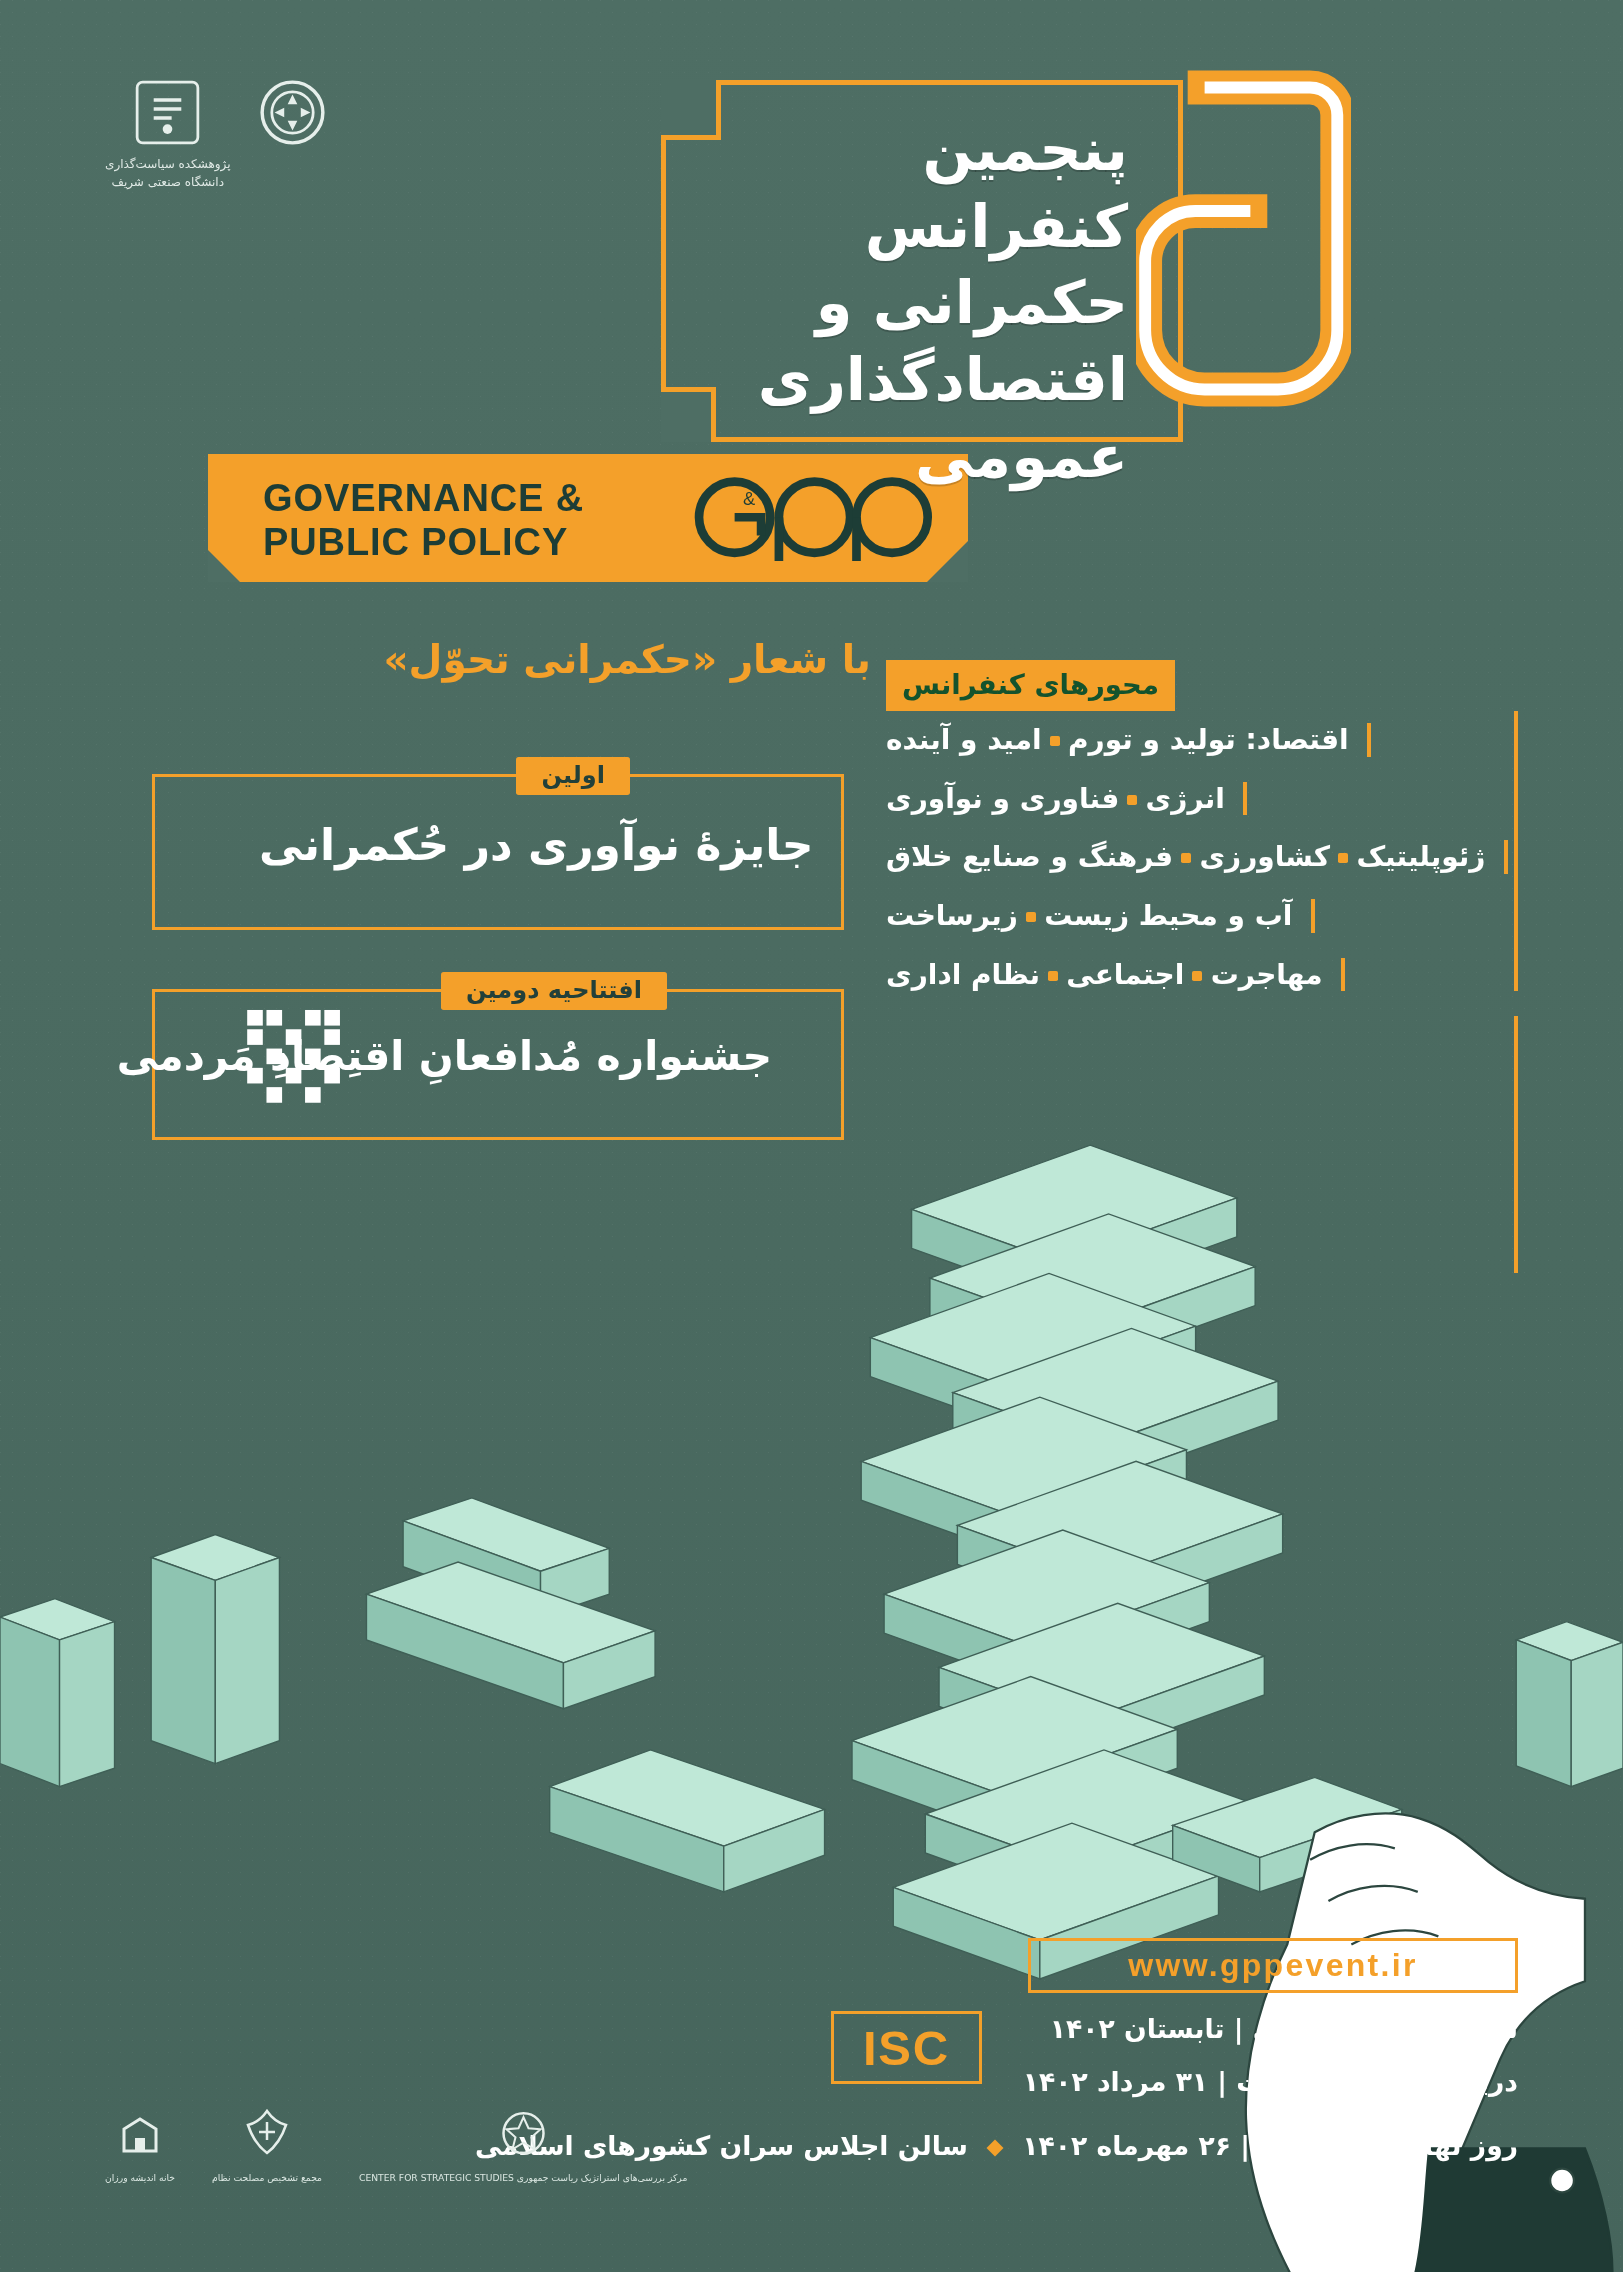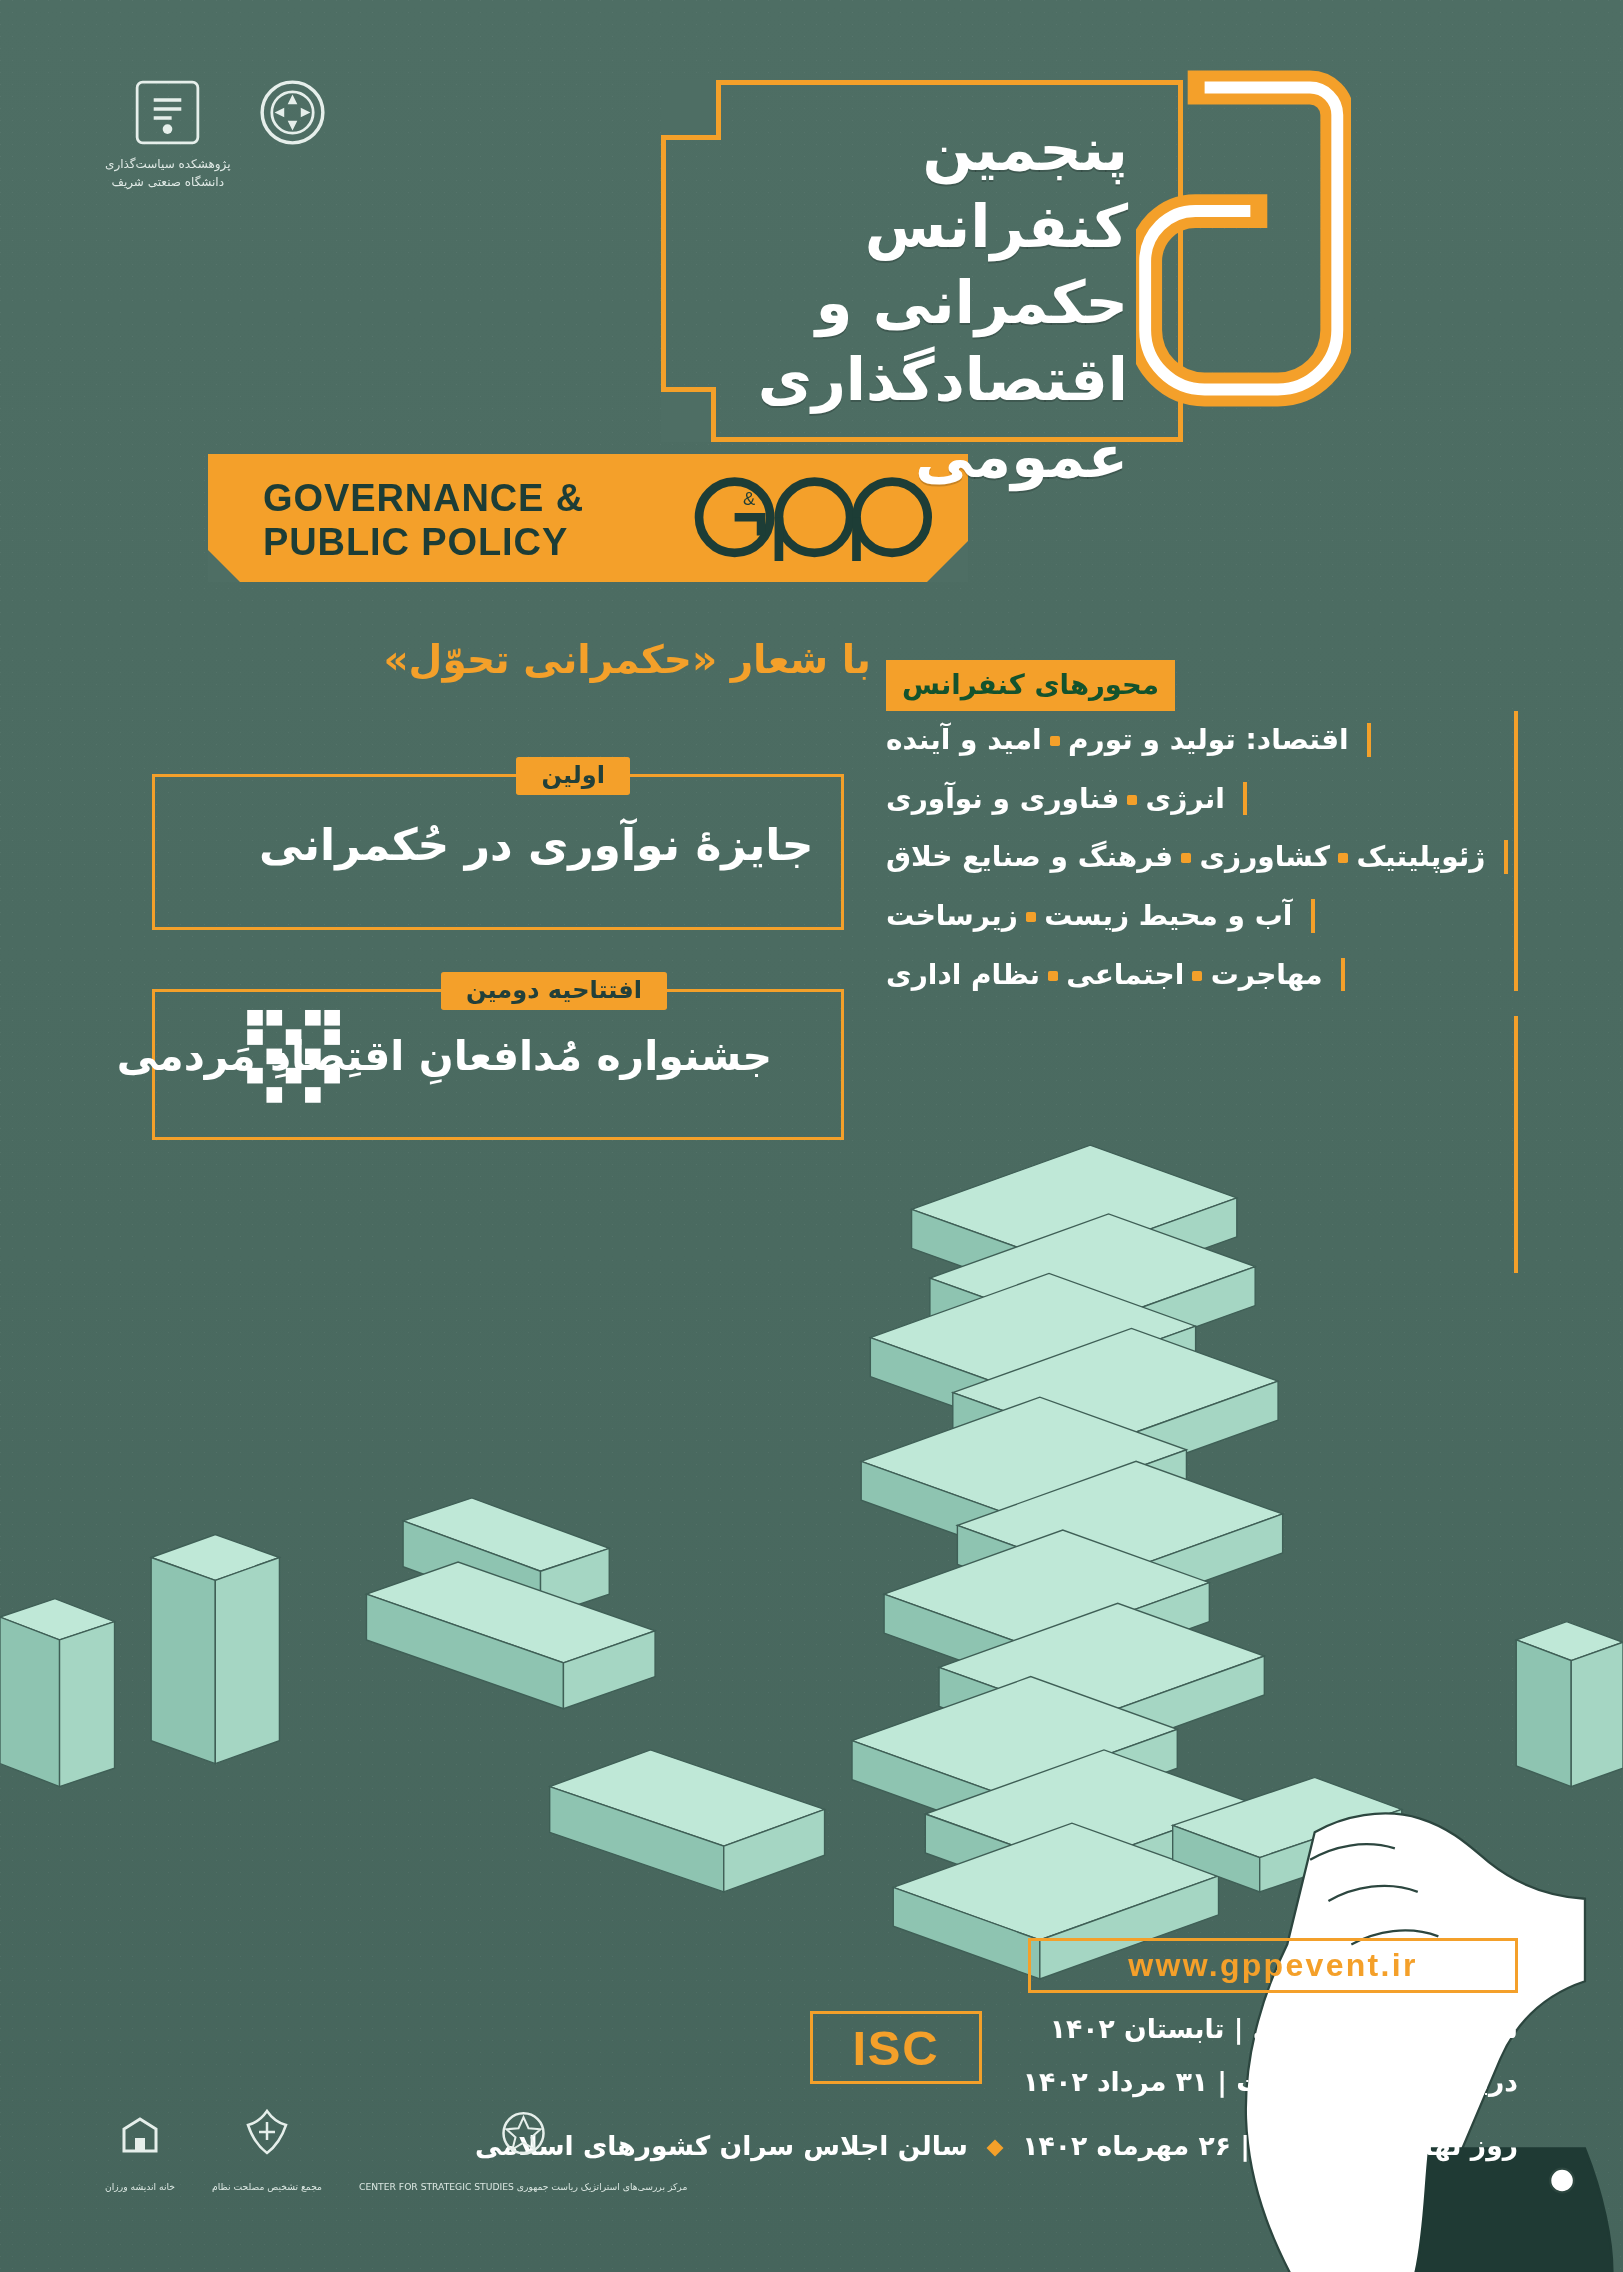--- a/index.html
+++ b/index.html
@@ -234,41 +234,41 @@
   .foot-1{ top:2013px; }
   .foot-2{ top:2066px; }
   .foot-3{ top:2130px; }
   .foot-3 .diamond{
     display:inline-block;width:12px;height:12px;background:#f4a02a;
     transform:rotate(45deg); margin:0 12px; vertical-align:middle;
   }
   .isc{
     position:absolute;
     top:2011px; right:641px;
-    width:172px; height:73px;
+    width:151px; height:73px;
     border:3.7px solid #f4a02a;
     box-sizing:border-box;
     display:flex;align-items:center;justify-content:center;
     z-index:6;
   }
   .isc span{
     color:#f4a02a;
     font-family:"Liberation Sans", sans-serif;
     font-weight:bold;
     font-size:49px;
     letter-spacing:1.8px;
     direction:ltr;
   }
   .foot-logos{
     position:absolute;
     top:2107px; left:105px;
     display:flex; align-items:flex-end; gap:37px;
     direction:ltr; z-index:6;
   }
-  .foot-logo{display:flex;flex-direction:column;align-items:center;gap:19px;}
+  .foot-logo{display:flex;flex-direction:column;align-items:center;gap:10px;}
   .foot-logo .cap{
     color:#dbe7e2;font-size:9.2px;text-align:center;direction:rtl;line-height:1.4;
   }
 </style>
 </head>
 <body>
 
 <div class="poster">
 
   <svg class="scene" viewBox="0 0 3543 4961" preserveAspectRatio="none">

